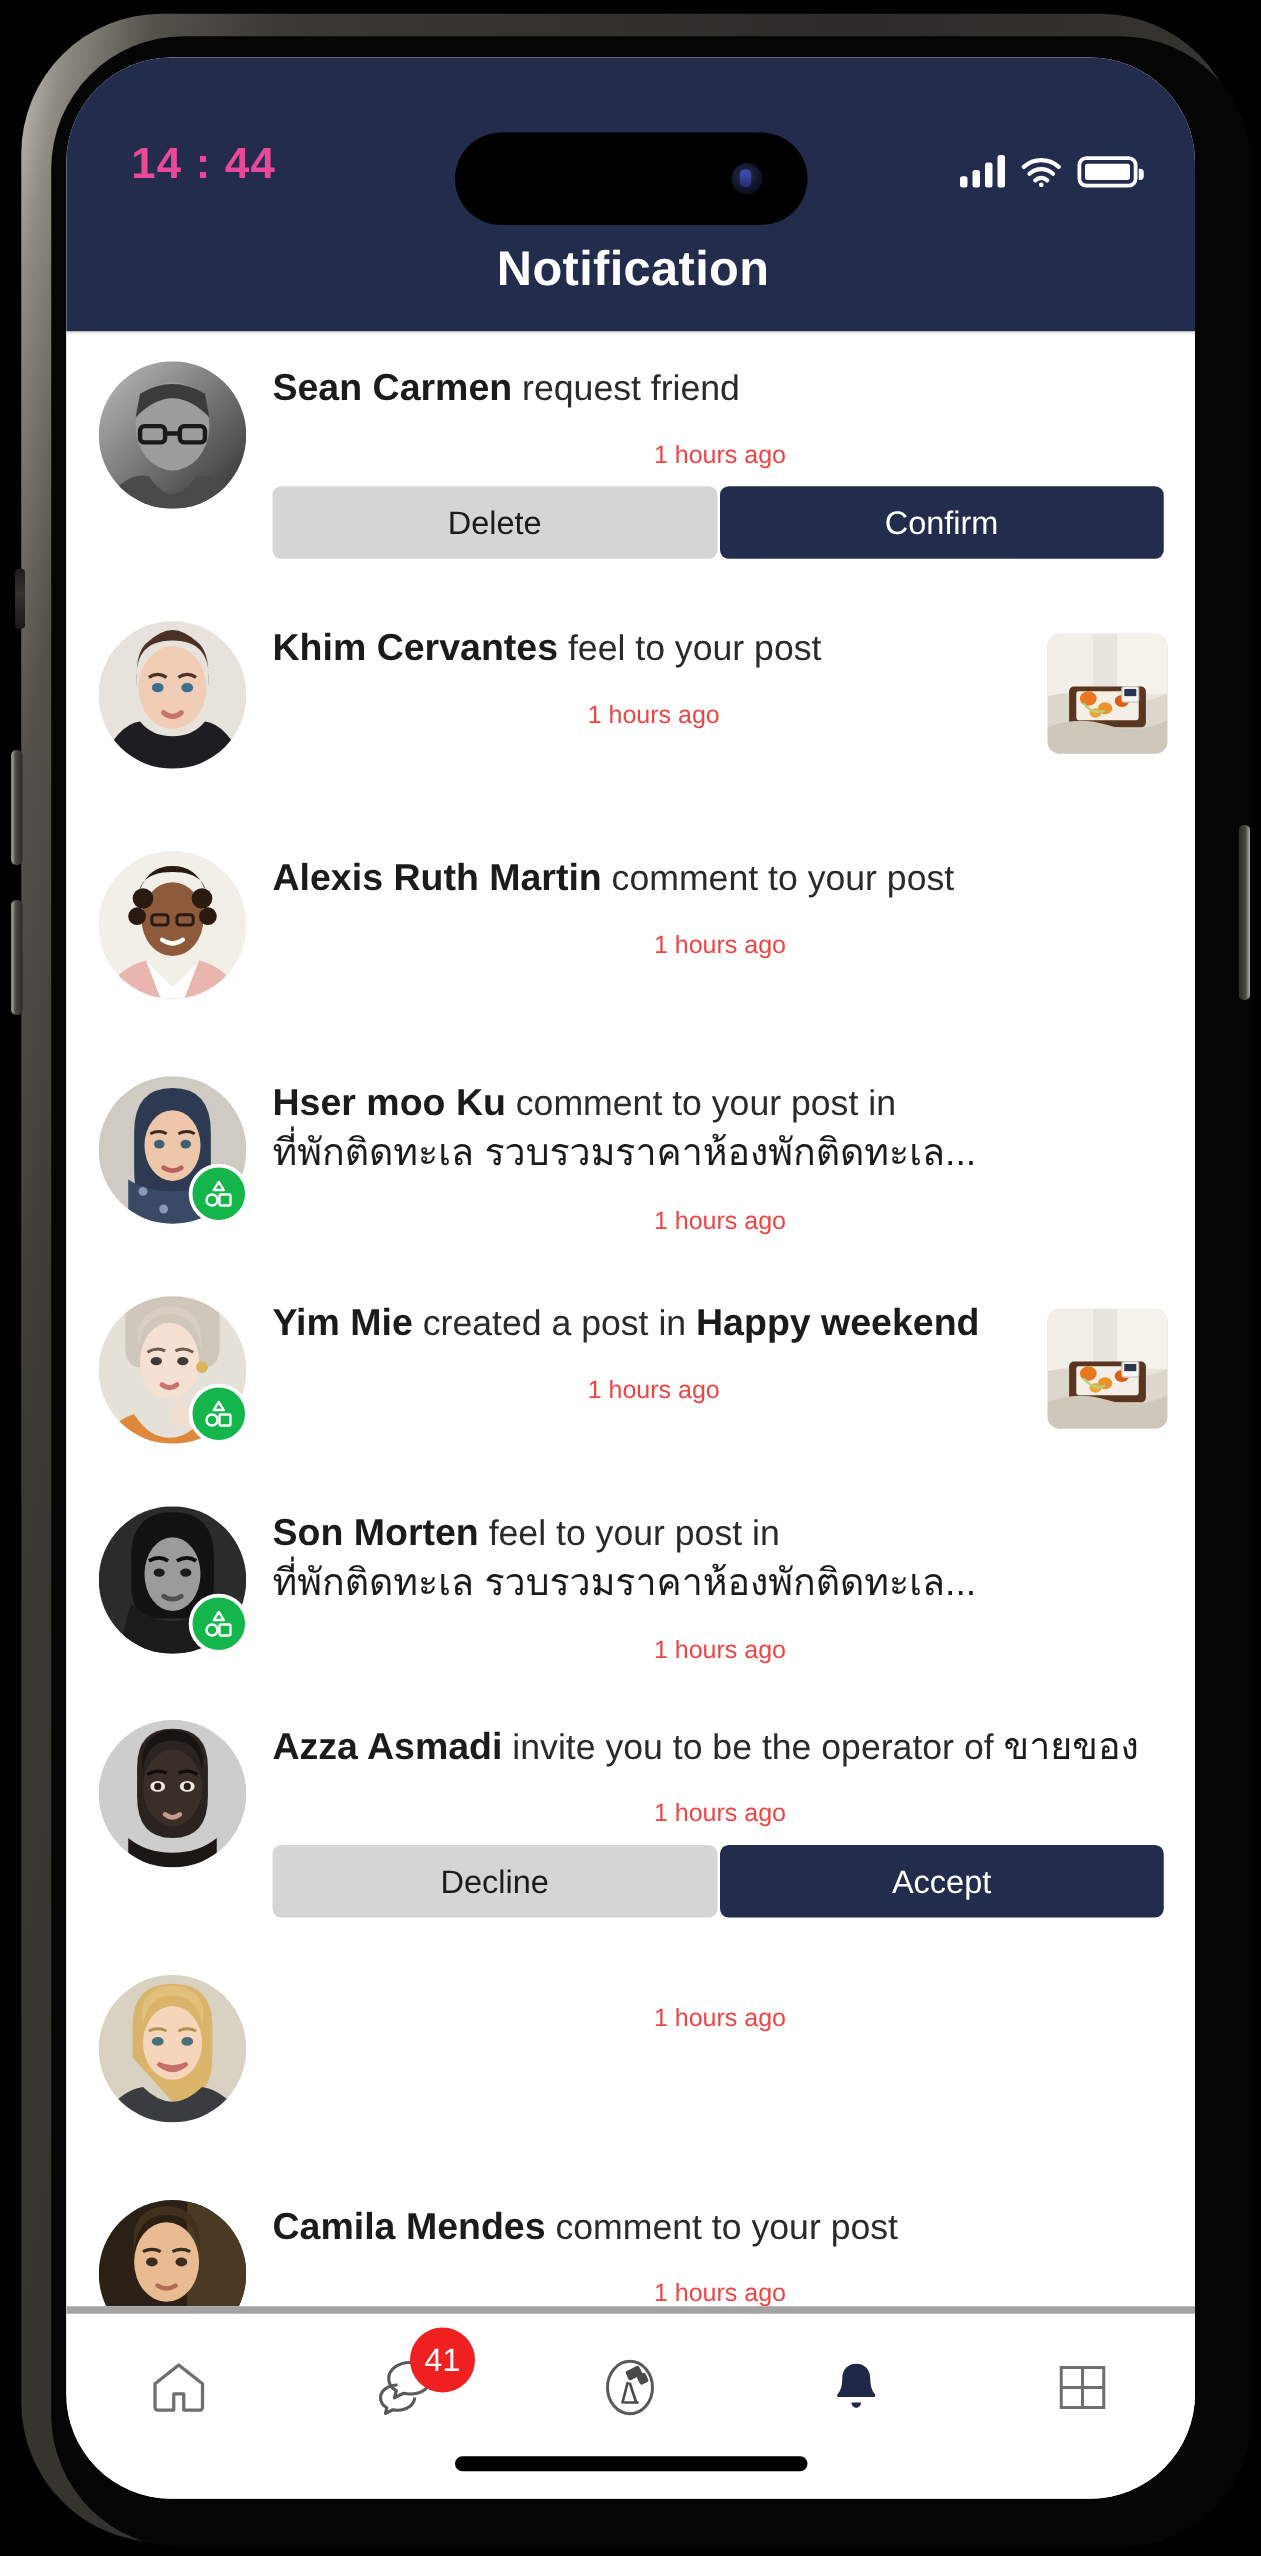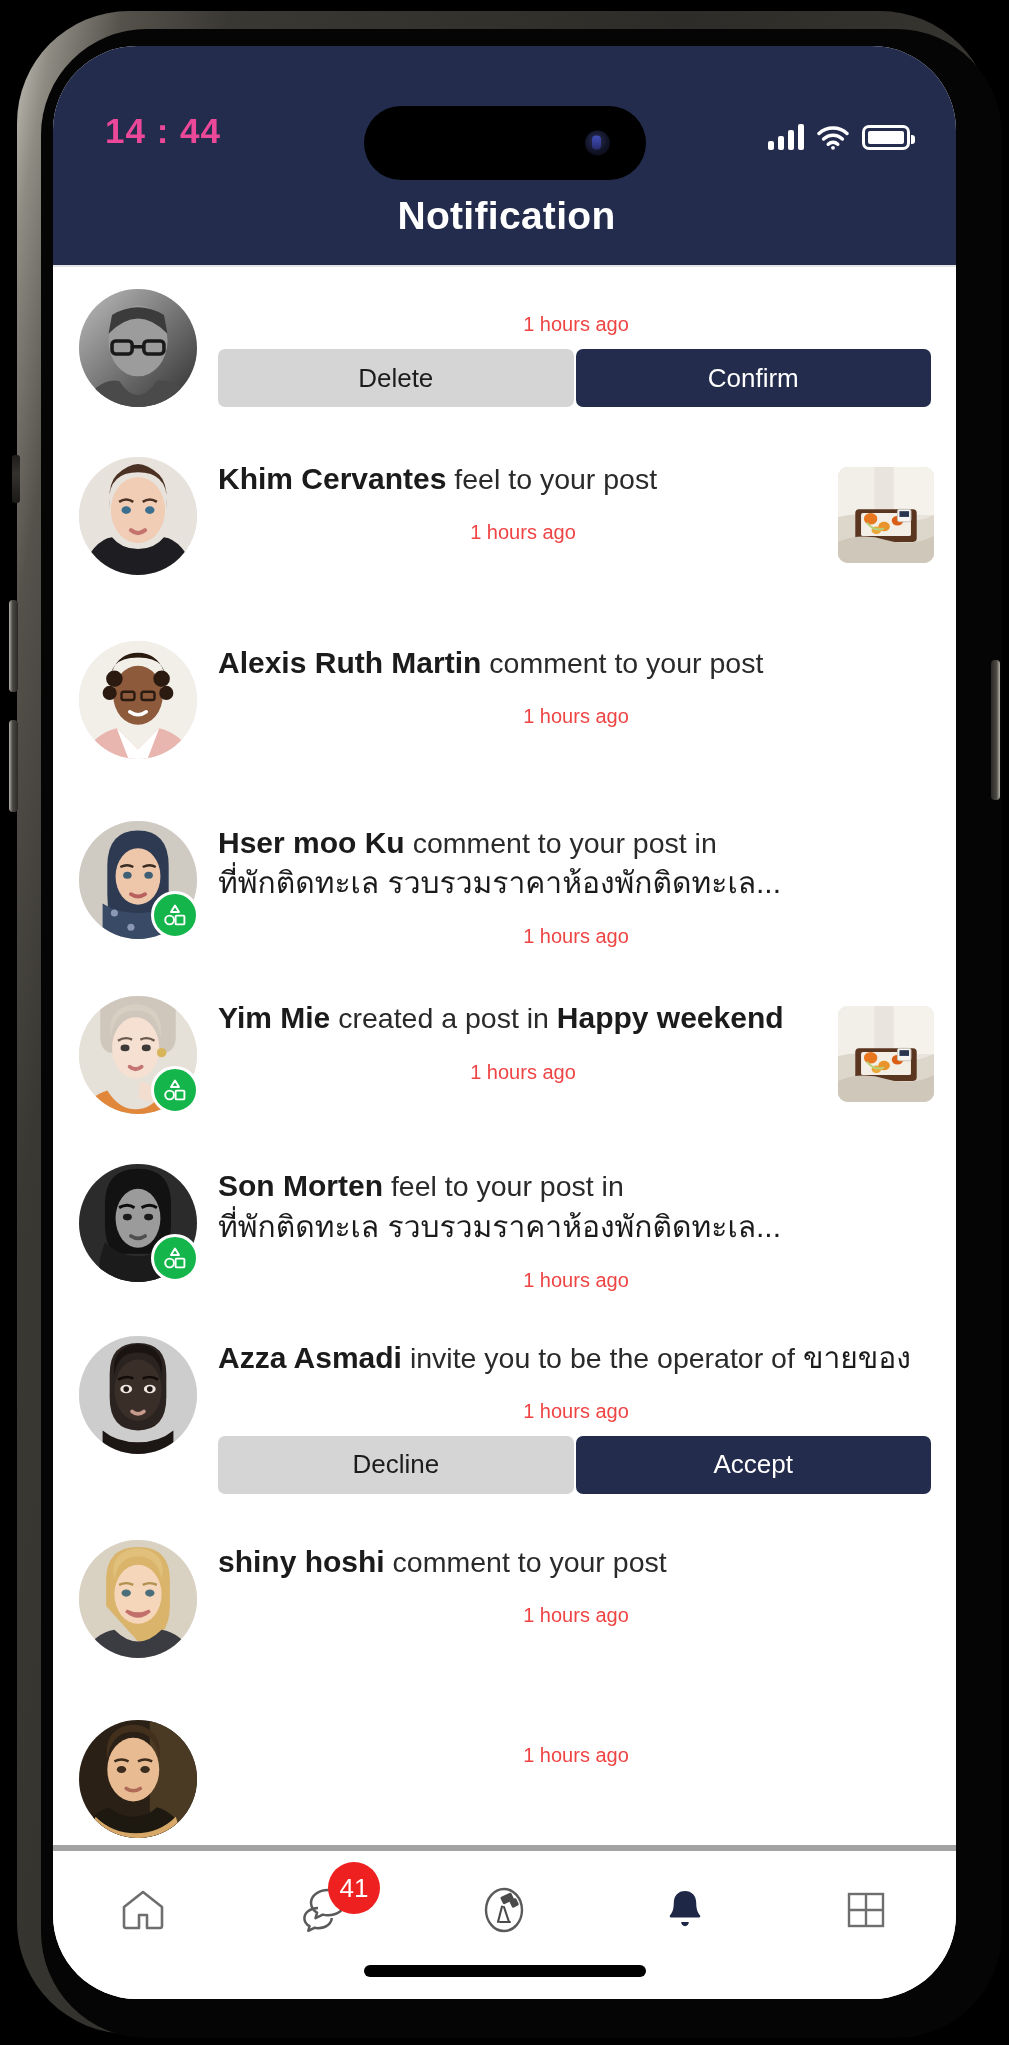--- a/index.html
+++ b/index.html
@@ -337,20 +337,21 @@
               <ellipse cx="50" cy="44" rx="25" ry="30" fill="#9c9c9c"></ellipse>
               <path d="M25 38q25-26 50 0l-3 -16q-22-13-44 0z" fill="#3b3b3b"></path>
               <rect x="28" y="44" width="17" height="11" rx="3" fill="none" stroke="#1a1a1a" stroke-width="3"></rect>
               <rect x="55" y="44" width="17" height="11" rx="3" fill="none" stroke="#1a1a1a" stroke-width="3"></rect>
               <path d="M45 49h10" stroke="#1a1a1a" stroke-width="3"></path>
               <path d="M0 100q18-26 34-22 8 12 16 12t16-12q18-4 34 22z" fill="#4a4a4a"></path>
             </svg>
           </div>
         </div>
         <div class="row-body">
+          <div class="row-text"><span class="nm">Sean Carmen</span> <span class="act">request friend</span></div>
           <div class="row-time">1 hours ago</div>
           <div class="actions">
             <button class="btn btn-secondary">Delete</button>
             <button class="btn btn-primary">Confirm</button>
           </div>
         </div>
       </div>
       <div class="row" style="padding-top: 22px; padding-bottom: 28px;">
         <div class="avatar-wrap">
           <div class="avatar">
@@ -557,21 +558,20 @@
               <path d="M30 34q3-20 20-20t20 20q3-14-4-21-7-6-16-6t-16 6q-7 7-4 21z" fill="#e0c07a"></path>
               <ellipse cx="40" cy="45" rx="4" ry="3" fill="#4a6f7a"></ellipse>
               <ellipse cx="60" cy="45" rx="4" ry="3" fill="#4a6f7a"></ellipse>
               <path d="M34 38q6-3 12 0M54 38q6-3 12 0" stroke="#b0914e" stroke-width="2" fill="none"></path>
               <path d="M40 60q10 9 20 0-10 5-20 0z" fill="#ffffff" stroke="#c1706b" stroke-width="2.6"></path>
               <path d="M0 100q14-22 30-24 10 10 20 10t20-10q16 2 30 24z" fill="#3b3b42"></path>
             </svg>
           </div>
         </div>
         <div class="row-body">
-          <div class="row-text"><span class="nm">shiny hoshi</span> <span class="act">comment to your post</span></div>
           <div class="row-time">1 hours ago</div>
         </div>
       </div>
       <div class="row" style="padding-top: 22px; padding-bottom: 24px;">
         <div class="avatar-wrap">
           <div class="avatar">
             <svg viewBox="0 0 100 100">
               <rect width="100" height="100" fill="#2b2015"></rect>
               <path d="M60 0h40v100H60z" fill="#4a3a24"></path>
               <ellipse cx="46" cy="42" rx="22" ry="27" fill="#e8bb93"></ellipse>
@@ -579,20 +579,21 @@
               <ellipse cx="36" cy="42" rx="4" ry="3" fill="#3b2c1d"></ellipse>
               <ellipse cx="56" cy="42" rx="4" ry="3" fill="#3b2c1d"></ellipse>
               <path d="M30 35q6-3 12 0M50 35q6-3 12 0" stroke="#3b2c1d" stroke-width="2.2" fill="none"></path>
               <path d="M40 58q6 4 12 0" stroke="#b06a58" stroke-width="3" fill="none" stroke-linecap="round"></path>
               <path d="M0 100q10-22 26-26 8 8 20 8t20-8q16 4 26 26z" fill="#1d1810"></path>
               <path d="M14 82q14 14 34 14t34-14l6 18H8z" fill="#d8a869"></path>
             </svg>
           </div>
         </div>
         <div class="row-body">
+          <div class="row-text"><span class="nm">Camila Mendes</span> <span class="act">comment to your post</span></div>
           <div class="row-time">1 hours ago</div>
         </div>
       </div>
     </div>
 
   <div class="bottom-nav">
 
     <div class="nav-item">
       <svg viewBox="0 0 52 52" fill="none">
         <path d="M7 23 26 8l19 15v19a2 2 0 0 1-2 2H30V31h-8v13H9a2 2 0 0 1-2-2V23z" stroke="#6e6e6e" stroke-width="2.6" stroke-linejoin="round"></path>

